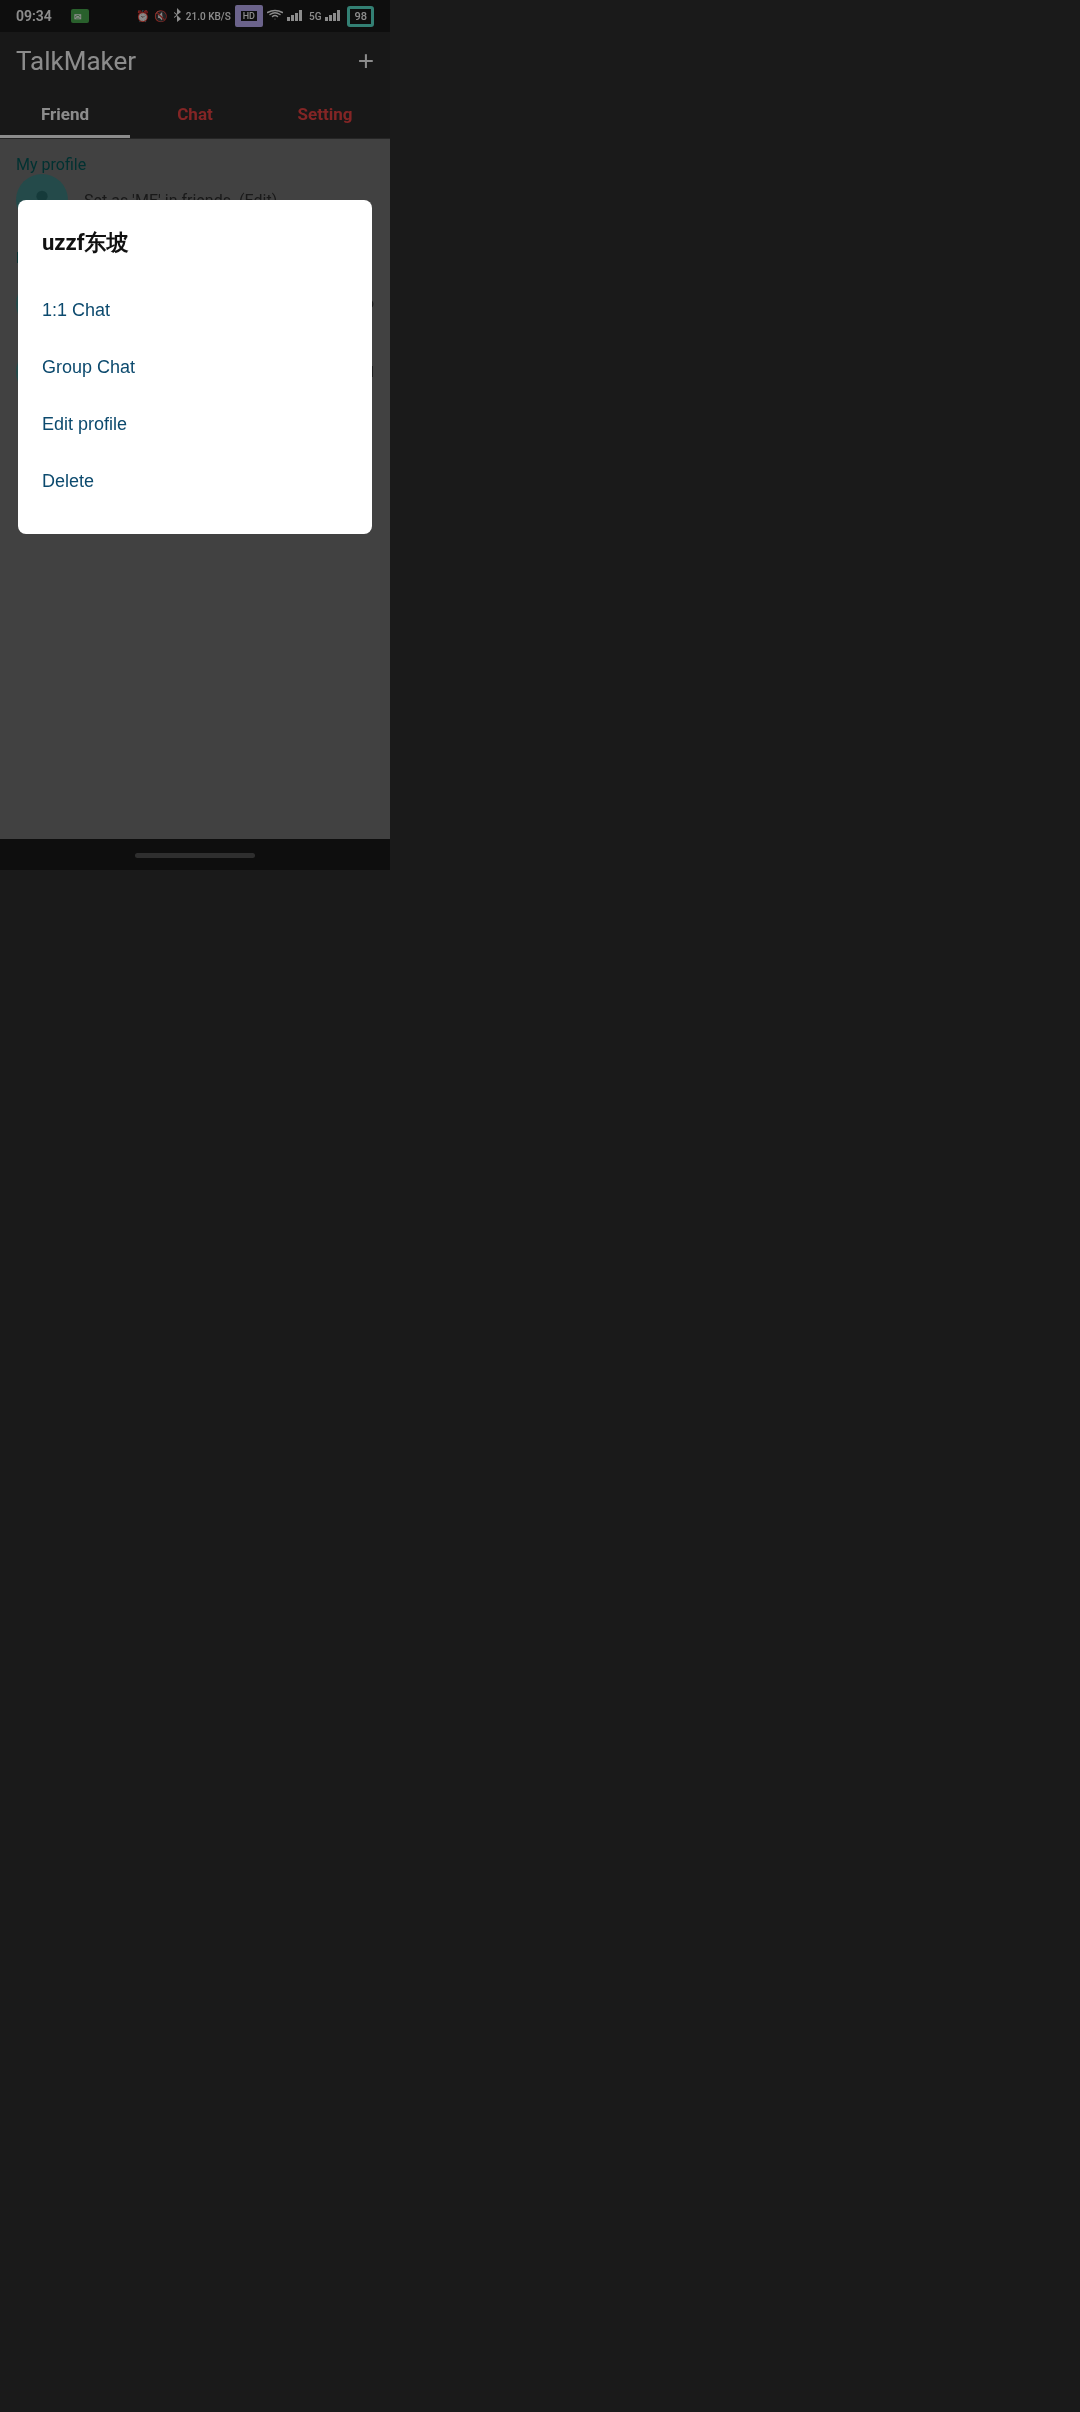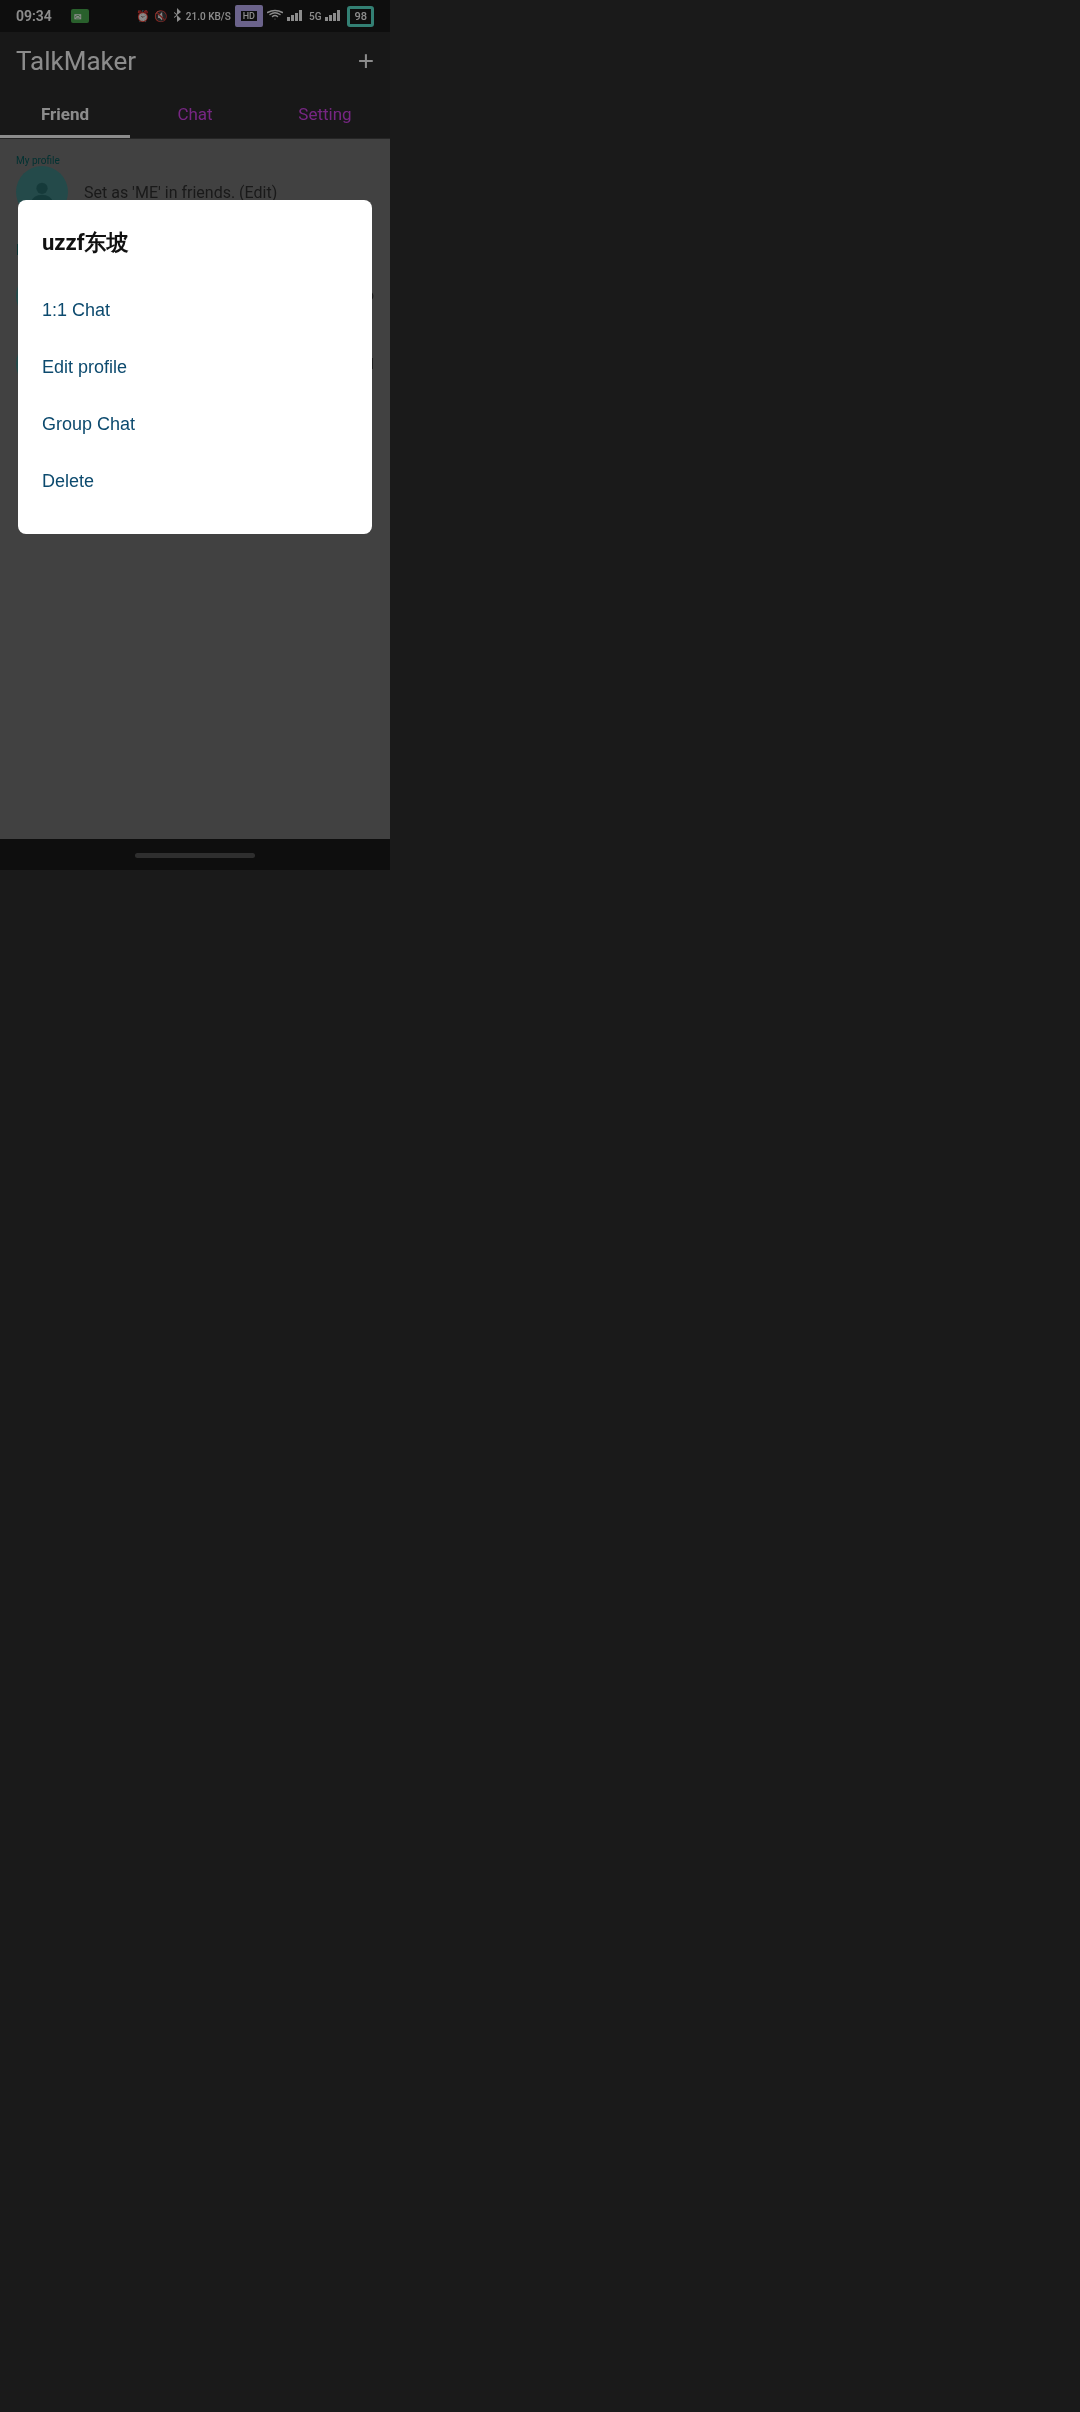--- a/index.html
+++ b/index.html
@@ -84,23 +84,23 @@
     .tab-bar {
       background: #2c2c2c;
       display: flex;
       border-bottom: 1px solid #444;
     }
 
     .tab-item {
       flex: 1;
       text-align: center;
       padding: 14px 0;
-      color: #d946ef;
+      color: #ef4444;
       font-size: 17px;
-      font-weight: 400;
+      font-weight: 700;
       cursor: pointer;
       position: relative;
     }
 
     .tab-item.active {
       color: #ffffff;
       font-weight: 700;
     }
 
     .tab-item.active::after {
@@ -116,21 +116,21 @@
     
     .main-content {
       background: #888888;
       opacity: 0.85;
       min-height: 700px;
       padding: 16px;
     }
 
     .section-label {
       color: #006666;
-      font-size: 10px;
+      font-size: 16px;
     }
 
     .profile-row {
       display: flex;
       align-items: center;
       gap: 16px;
       margin-bottom: 24px;
     }
 
     .avatar {
@@ -349,20 +349,20 @@
     <span class="friend-preview">d</span>
   </div>
 </div>
 
 <div class="overlay"></div>
 
 <div class="dialog">
   <div class="dialog-title">uzzf东坡</div>
 
   <button class="dialog-item">1:1 Chat</button>
+  <button class="dialog-item">Group Chat</button>
   <button class="dialog-item">Edit profile</button>
-  <button class="dialog-item">Group Chat</button>
   <button class="dialog-item">Delete</button>
 </div>
 
 <div class="bottom-bar">
   <div class="home-indicator"></div>
 </div>
 
 </body></html>

